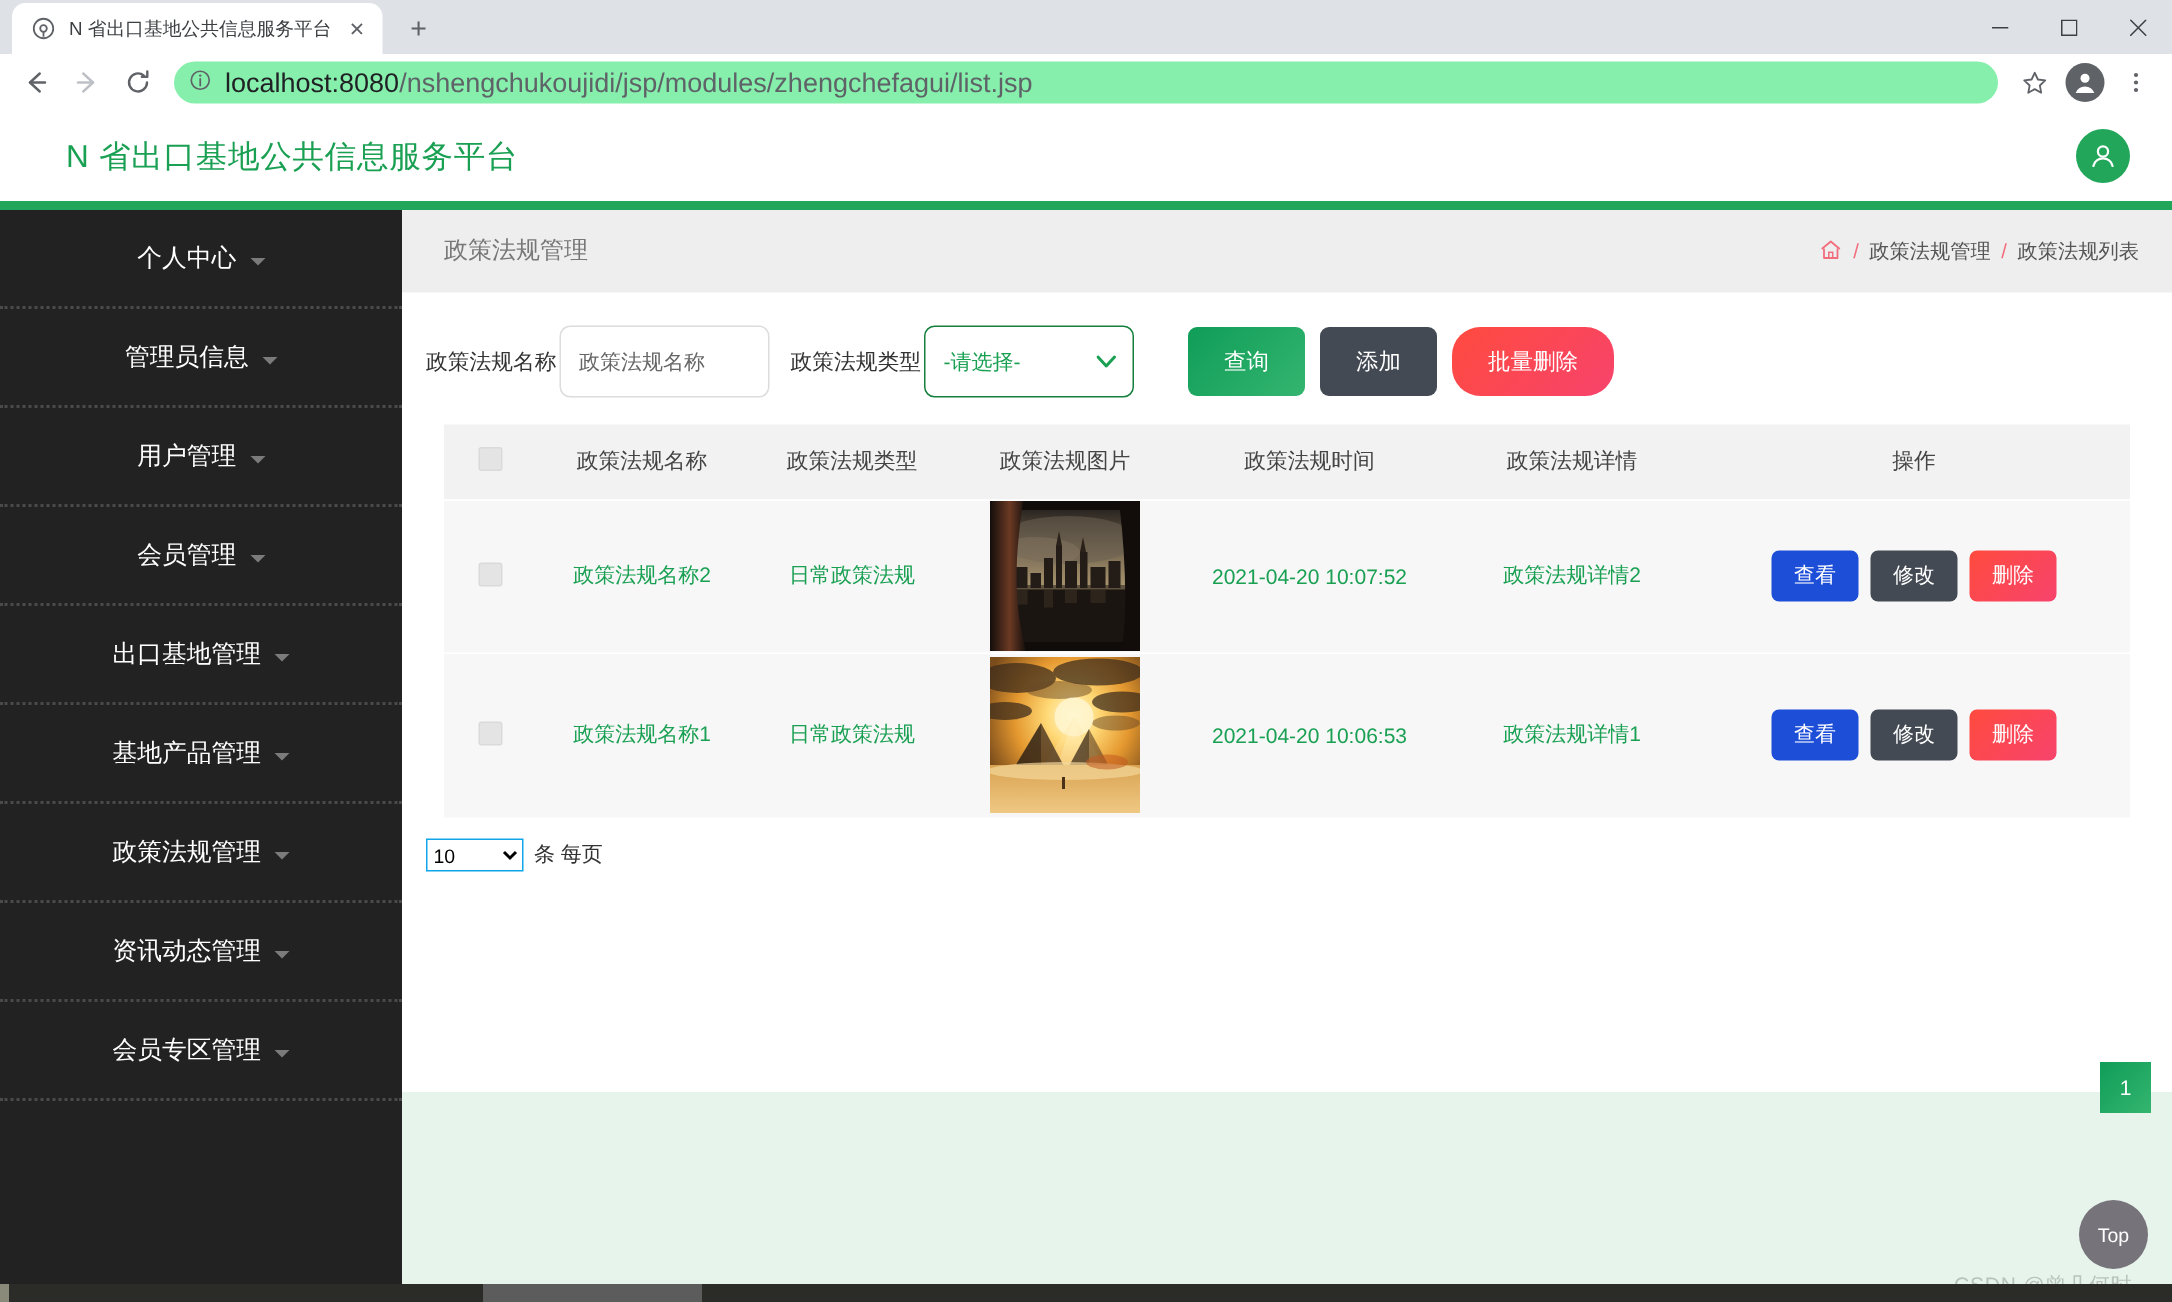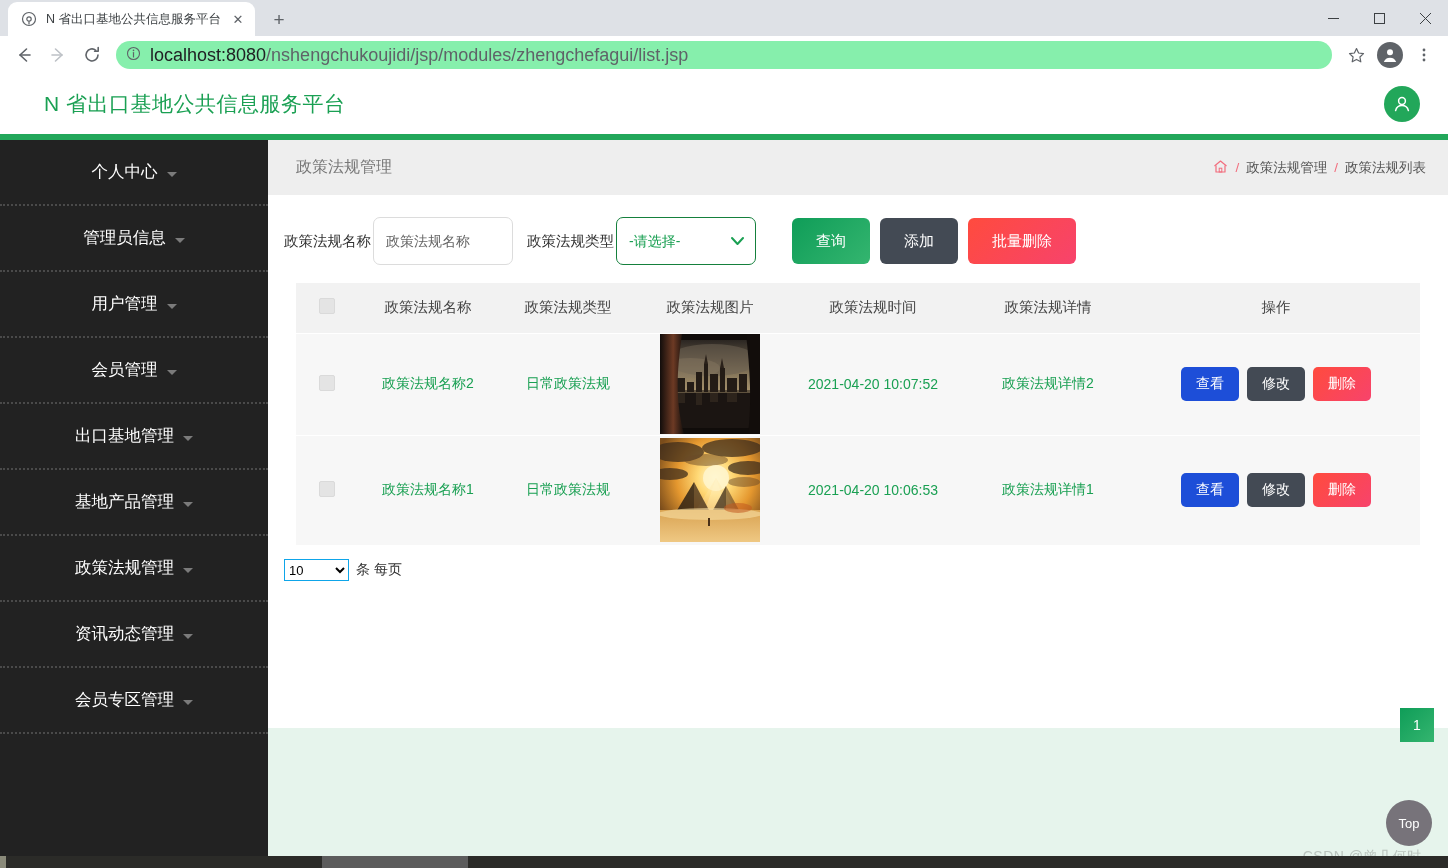--- a/index.html
+++ b/index.html
@@ -105,21 +105,21 @@
   .gap-lg { width: 36px; }
   .gap-md { width: 14px; }
   .gap-sm { width: 10px; }
   .btn {
     height: 46px; padding: 0 24px; border: none; border-radius: 6px;
     color: #fff; font-size: 15px; cursor: pointer;
     font-family: "Liberation Sans", sans-serif;
   }
   .btn-query { background: linear-gradient(135deg,#0f9d58,#34b56f); }
   .btn-add { background: #434a54; }
-  .btn-bulk { background: linear-gradient(135deg,#ff4b3e,#f7436c); }
+  .btn-bulk { background: linear-gradient(135deg,#ff4b3e,#f7436c); border-radius: 19px; }
 
   
   .tbl-wrap { padding: 0 28px; }
   table.grid { width: 100%; border-collapse: collapse; table-layout: fixed; }
   table.grid thead th {
     background: #f2f2f2; height: 50px; font-weight: normal; font-size: 14.5px;
     color: #444; text-align: center;
   }
   table.grid tbody td {
     background: #f7f7f7; text-align: center; font-size: 14px;

